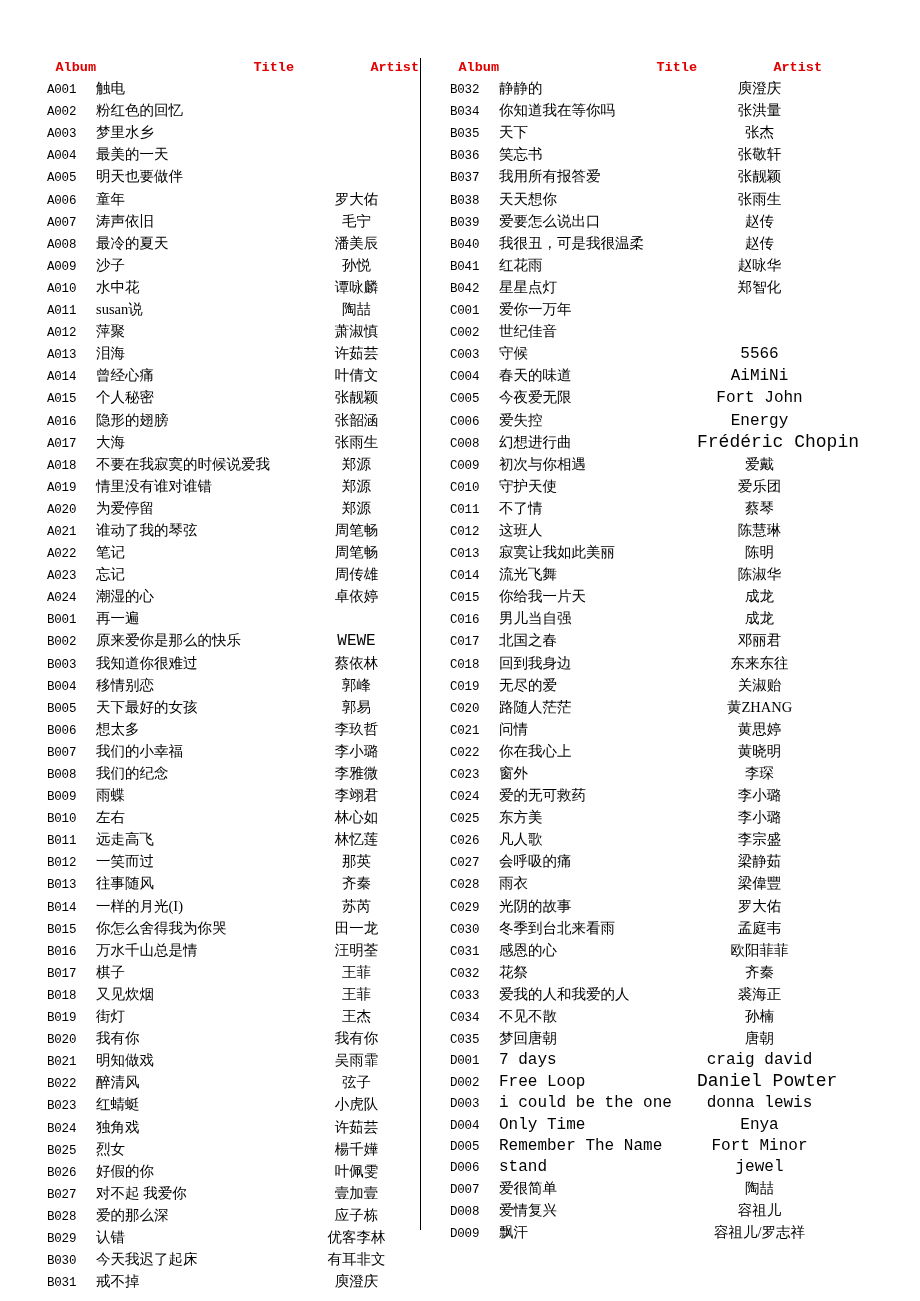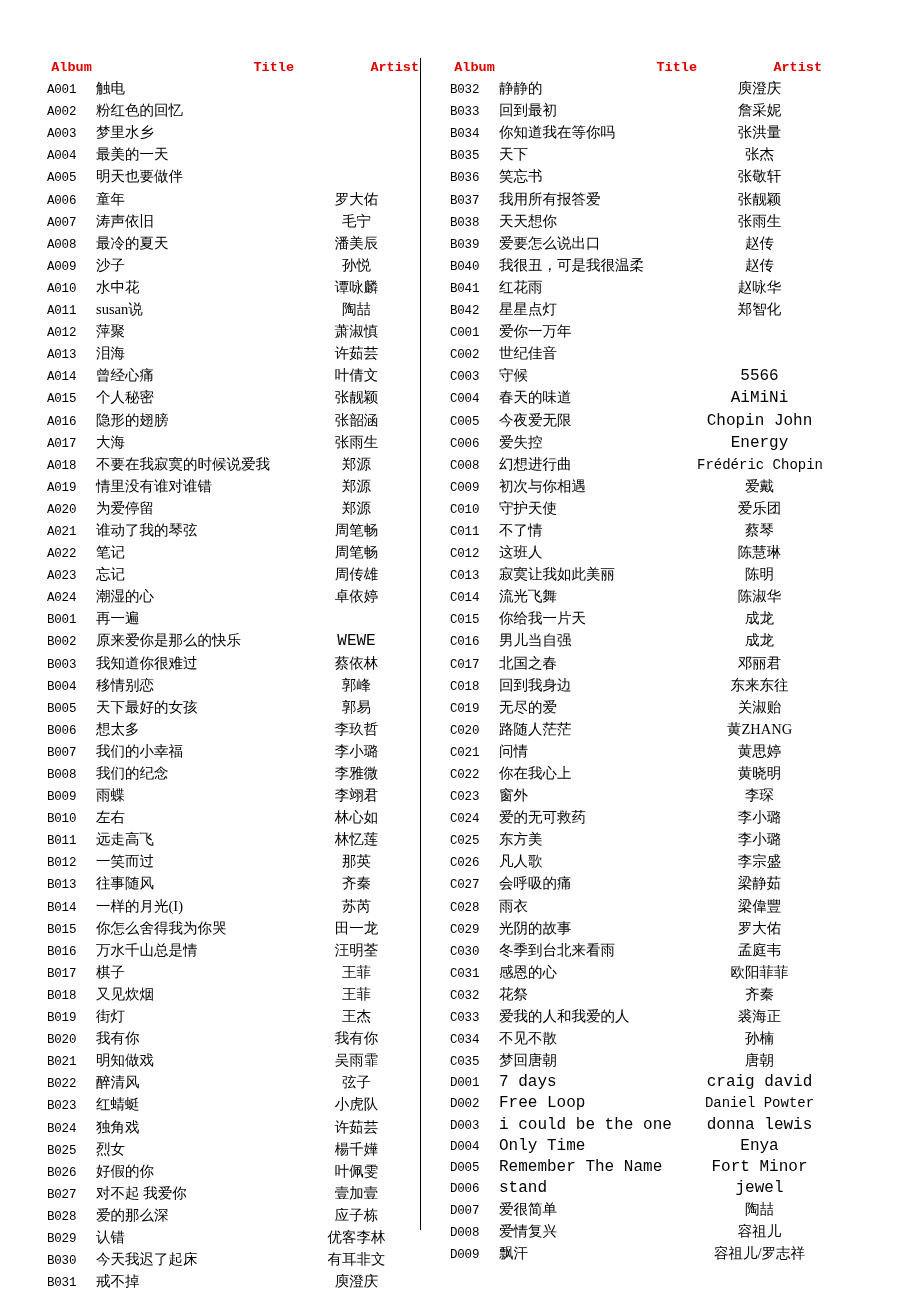--- a/index.html
+++ b/index.html
@@ -64,21 +64,21 @@
   }
 
   
   thead th {
     color: #e00000;
     font-family: "Liberation Mono", "DejaVu Sans Mono", monospace;
     font-weight: bold;
     font-size: 13.5px;
     padding-bottom: 6px;
   }
-  th.h-album  { text-align: center;   width: 49px; }
+  th.h-album  { text-align: right;   width: 49px; }
   th.h-title  { text-align: right; width: 198px; }
   th.h-artist { text-align: right; width: 125px; }
 
   
   td.c-album {
     width: 49px;
     text-align: left;
     font-family: "Liberation Mono", "DejaVu Sans Mono", monospace;
     font-size: 12.5px;
     letter-spacing: -0.2px;
@@ -92,21 +92,21 @@
     width: 125px;
     text-align: center;
     font-size: 14.5px;
   }
   
   td.lat {
     font-family: "Liberation Mono", "DejaVu Sans Mono", monospace;
     font-size: 16px;
   }
   td.c-artist.lat.wide {
-    font-size: 14px;
+    font-size: 18px;
   }
 </style>
 </head>
 <body>
 
 <div class="page">
 
   <div class="divider"></div>
 
   <div class="columns">
@@ -409,25 +409,20 @@
             <th class="h-artist">Artist</th>
           </tr>
         </thead>
         <tbody id="tbody-right">
             <tr>
               <td class="c-album">B032</td>
               <td class="c-title">静静的</td>
               <td class="c-artist">庾澄庆</td>
             </tr>
             <tr>
-              <td class="c-album">B033</td>
-              <td class="c-title">回到最初</td>
-              <td class="c-artist">詹采妮</td>
-            </tr>
-            <tr>
               <td class="c-album">B034</td>
               <td class="c-title">你知道我在等你吗</td>
               <td class="c-artist">张洪量</td>
             </tr>
             <tr>
               <td class="c-album">B035</td>
               <td class="c-title">天下</td>
               <td class="c-artist">张杰</td>
             </tr>
             <tr>
@@ -481,21 +476,21 @@
               <td class="c-artist lat">5566</td>
             </tr>
             <tr>
               <td class="c-album">C004</td>
               <td class="c-title">春天的味道</td>
               <td class="c-artist lat">AiMiNi</td>
             </tr>
             <tr>
               <td class="c-album">C005</td>
               <td class="c-title">今夜爱无限</td>
-              <td class="c-artist lat">Chopin John</td>
+              <td class="c-artist lat">Fort John</td>
             </tr>
             <tr>
               <td class="c-album">C006</td>
               <td class="c-title">爱失控</td>
               <td class="c-artist lat">Energy</td>
             </tr>
             <tr>
               <td class="c-album">C008</td>
               <td class="c-title">幻想进行曲</td>
               <td class="c-artist lat wide">Frédéric Chopin</td>

